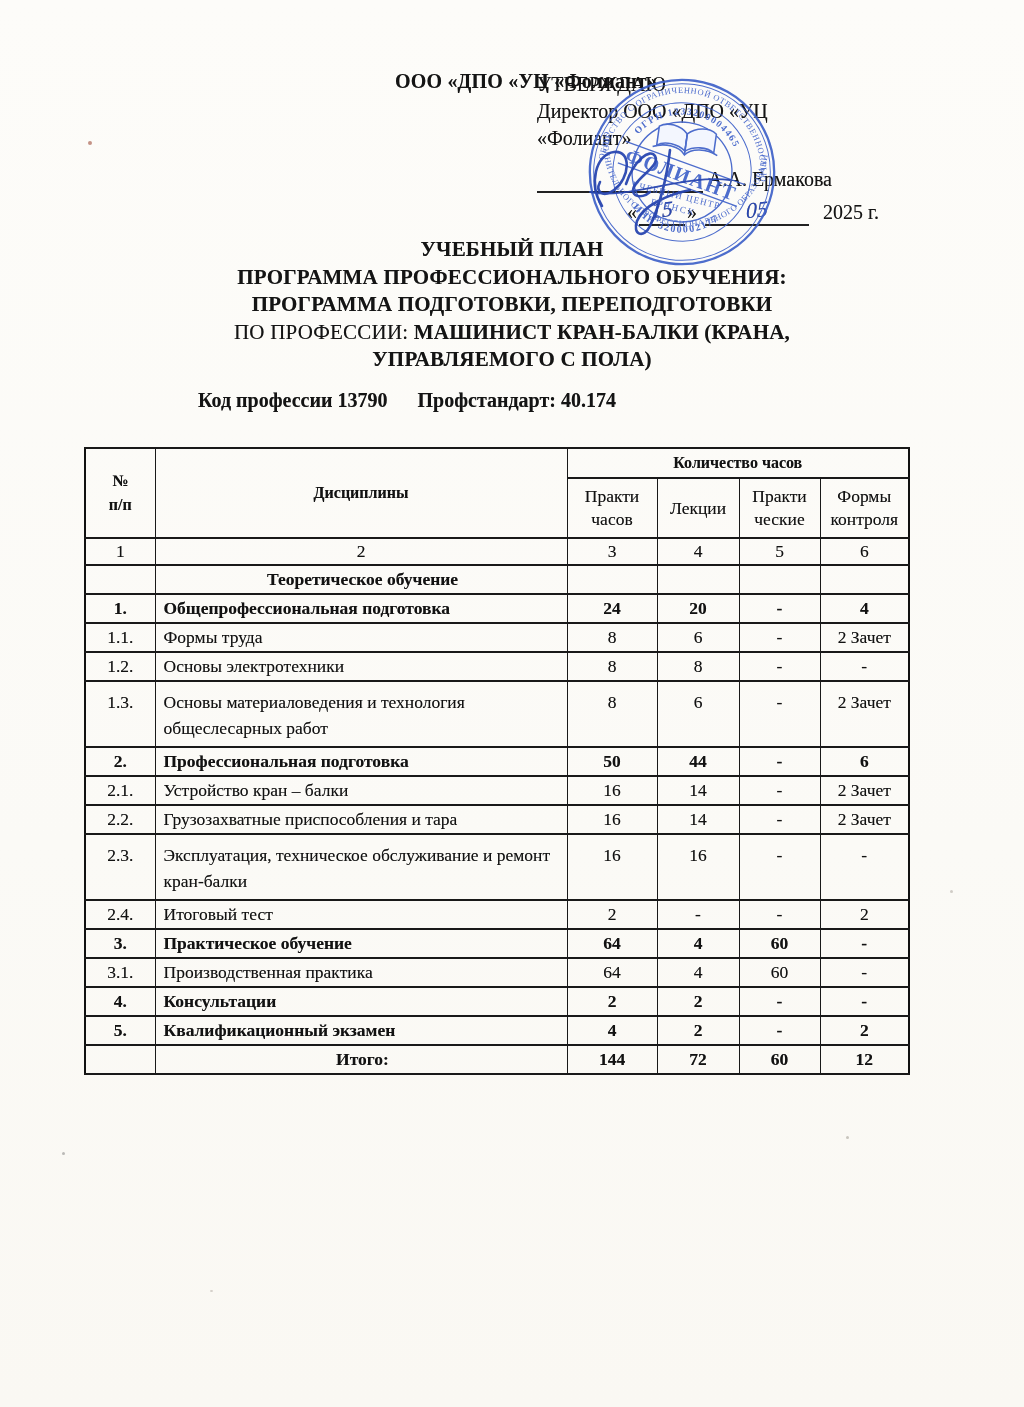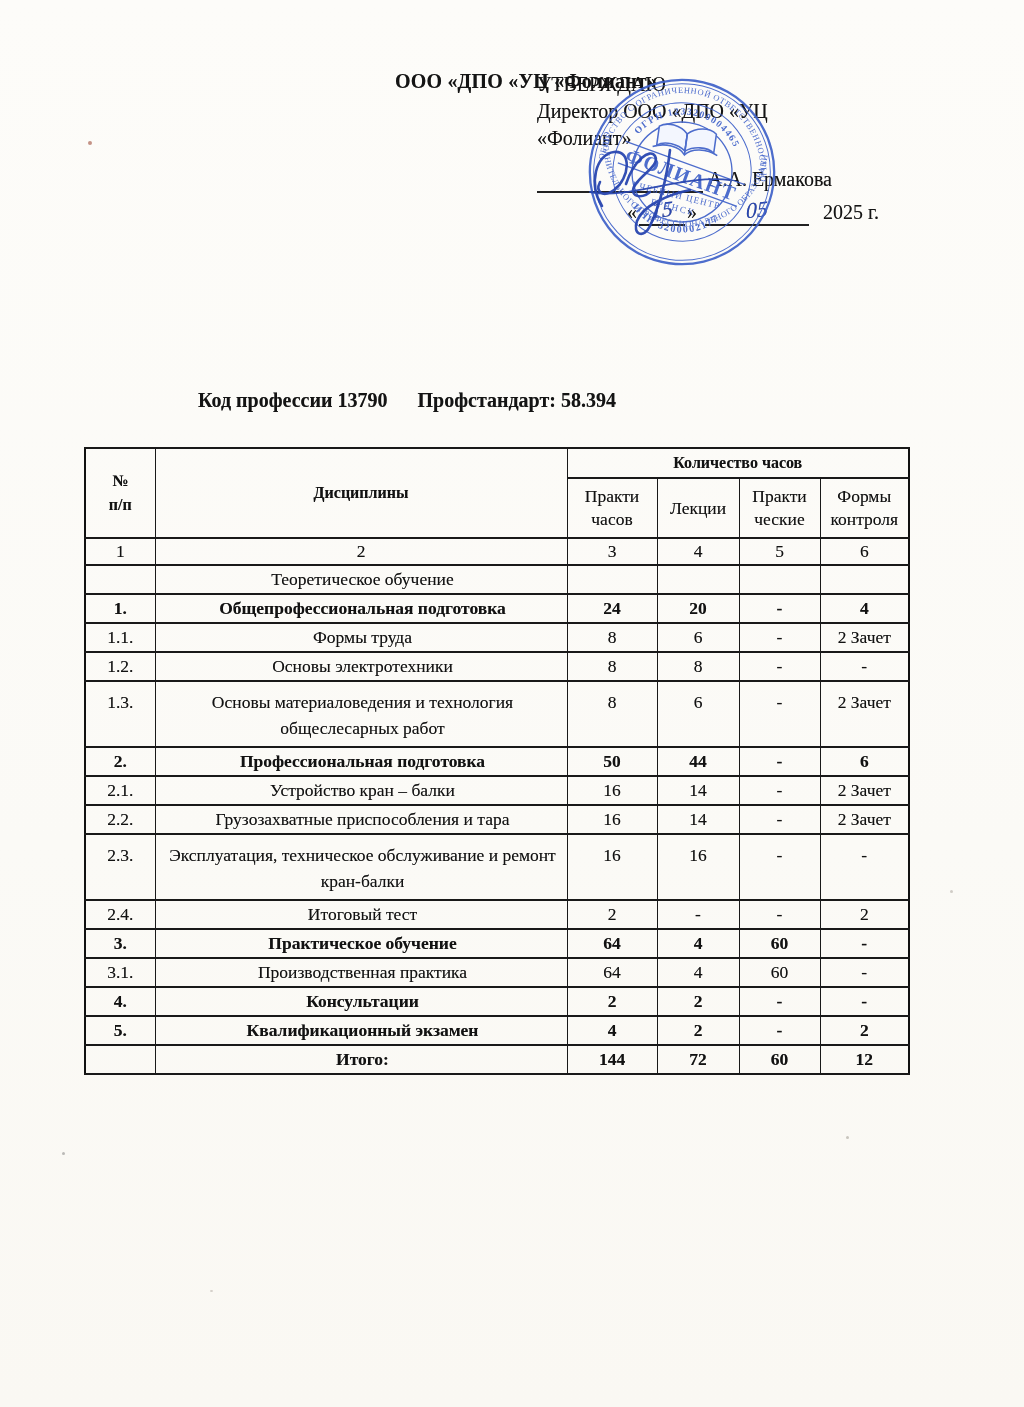--- a/index.html
+++ b/index.html
@@ -63,24 +63,24 @@
     border:solid #191919;border-width:2px 1.5px;
     padding:0 5px;overflow:hidden;
   }
   table.curriculum{border:2.5px solid #111;}
   th{white-space:pre-line;font-weight:normal;}
   .h1 th{height:28px;font-weight:bold;font-size:16px;}
   .h2 th{height:58px;font-size:17.5px;vertical-align:middle;text-align:center;line-height:23px;}
   .h1 .th-num{font-weight:bold;line-height:24px;}
   .h3 td{height:25px;text-align:center;}
   tbody td{height:27px;text-align:center;line-height:25px;}
-  tbody td.name{text-align:center;padding-left:8px;}
+  tbody td.name{text-align:left;padding-left:8px;}
   tr.tr-d td{height:57px;vertical-align:top;line-height:26px;padding-top:7px;}
   tr.bold td{font-weight:bold;}
-  tr.sec-center td.name{text-align:center;font-weight:normal;}
+  tr.sec-center td.name{text-align:center;font-weight:bold;}
   td.indent1{padding-left:22px;}
   tr.totals td.name{text-align:center;font-weight:bold;}
   tr.totals td{font-weight:bold;}
 
   
   .speck{position:absolute;border-radius:50%;}
 </style>
 </head>
 <body>
 
@@ -151,24 +151,31 @@
 
   <svg class="signature-svg" viewBox="0 0 170 110">
     <g fill="none" stroke="#2946b0" stroke-width="2.6" stroke-linecap="round" opacity="0.95">
       <path d="M 18,66 C 4,44 12,14 30,12 C 48,10 46,38 30,50 C 19,58 11,52 16,42"></path>
       <path d="M 42,44 C 50,20 66,8 71,16 C 76,25 58,34 51,45 C 44,56 57,60 66,52"></path>
       <path d="M 86,10 C 83,36 78,60 66,86 C 60,99 48,95 53,81 C 59,65 86,54 106,50"></path>
       <path d="M 6,52 C 44,60 100,34 146,40" stroke-width="1.8"></path>
     </g>
   </svg>
 
+  <div class="title-block ink">
+    <div>УЧЕБНЫЙ ПЛАН</div>
+    <div>ПРОГРАММА ПРОФЕССИОНАЛЬНОГО ОБУЧЕНИЯ:</div>
+    <div>ПРОГРАММА ПОДГОТОВКИ, ПЕРЕПОДГОТОВКИ</div>
+    <div><span class="normal">ПО ПРОФЕССИИ: </span><span>МАШИНИСТ КРАН-БАЛКИ (КРАНА,</span></div>
+    <div>УПРАВЛЯЕМОГО С ПОЛА)</div>
+  </div>
 
   <div class="code-line ink">
     <span>Код профессии 13790</span>
-    <span>Профстандарт: 58.394</span>
+    <span>Профстандарт: 40.174</span>
   </div>
 
   <table class="curriculum ink">
     <colgroup>
       <col style="width:70px">
         <col style="width:412px">
         <col style="width:90px">
       <col style="width:82px">
         <col style="width:81px">
         <col style="width:89px">

